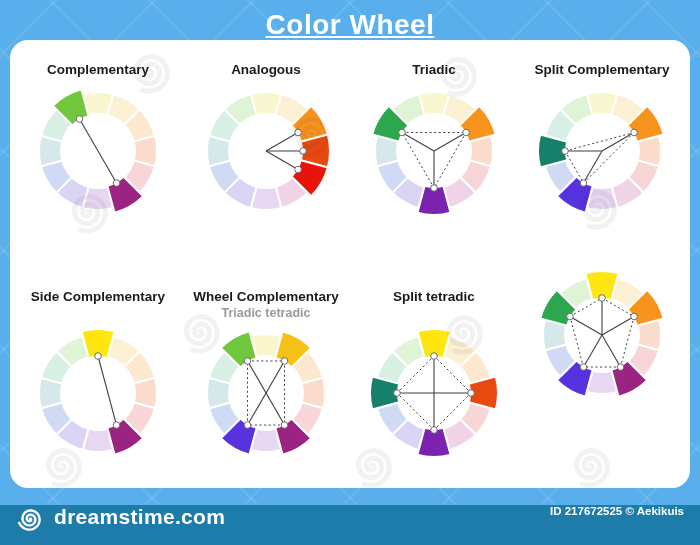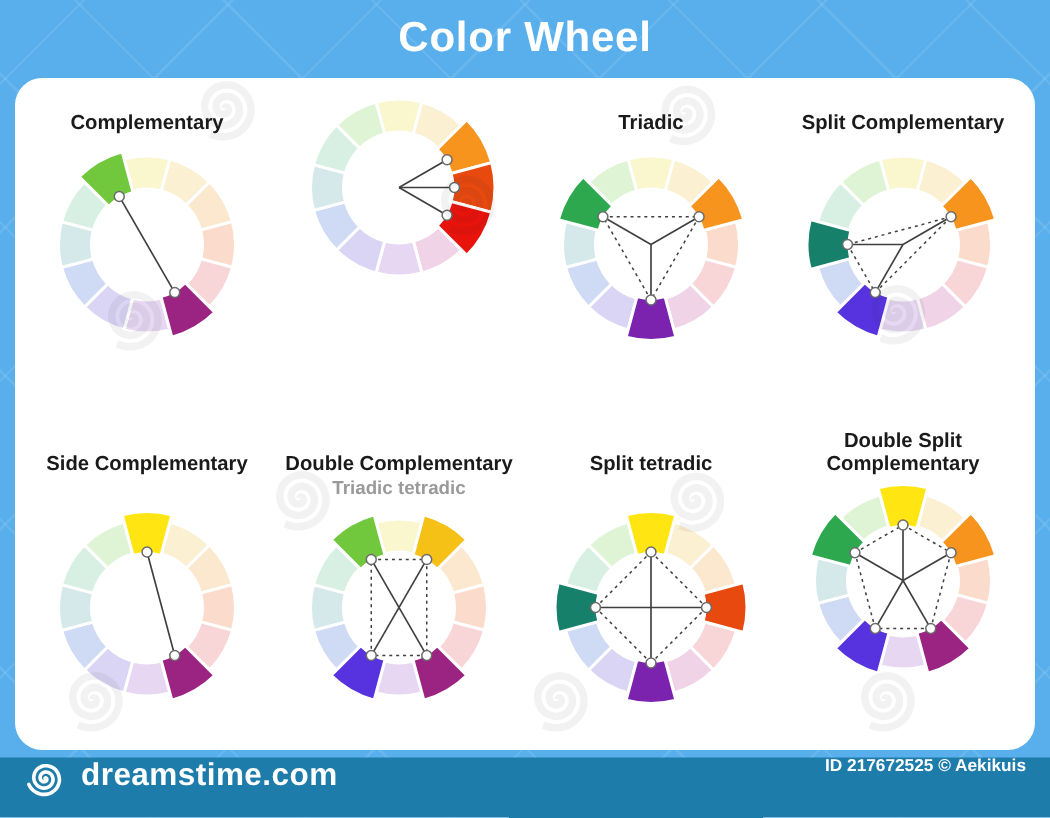--- a/index.html
+++ b/index.html
@@ -11,23 +11,24 @@
   .bg-pattern{
     position:absolute;inset:0;pointer-events:none;
     background:
       repeating-linear-gradient(45deg, rgba(255,255,255,.09) 0 1.5px, transparent 1.5px 70px),
       repeating-linear-gradient(-45deg, rgba(255,255,255,.09) 0 1.5px, transparent 1.5px 70px);
   }
   .header{position:absolute;top:0;left:0;width:700px;height:52px;text-align:center;}
   .header h1{
     margin:0;padding-top:9px;font-size:28px;font-weight:bold;letter-spacing:.5px;
     color:var(--header-text,#fff);
+    text-decoration:underline;
   }
   .card{
-    position:absolute;left:10px;top:52px;width:680px;height:448px;
+    position:absolute;left:10px;top:40px;width:680px;height:448px;
     background:var(--card,#fff);border-radius:18px;
     display:grid;grid-template-columns:repeat(4,1fr);grid-template-rows:222px 1fr;
     box-sizing:border-box;padding:2px 4px;
   }
   .cell{text-align:center;position:relative;}
   .wheel-title{
     font-size:13.5px;font-weight:bold;color:var(--title-text,#1a1a1a);
     line-height:15px;padding:0 6px;
   }
   .row1 .wheel-title{margin-top:20px;height:18px;}
@@ -82,20 +83,21 @@
           <path d="M30.75 21.75 A64 64 0 0 1 59.44 5.18 L66.68 32.23 A36 36 0 0 0 50.54 41.54 Z" fill="#71C83C" stroke="#ffffff" stroke-width="2"></path>
           <path d="M121.25 112.25 A64 64 0 0 1 92.56 128.82 L85.32 101.77 A36 36 0 0 0 101.46 92.46 Z" fill="#9B2482" stroke="#ffffff" stroke-width="2"></path>
           <line x1="57.499999999999986" y1="34.95706005997578" x2="94.5" y2="99.04293994002423" stroke="#3F3F3F" stroke-width="1.1"></line>
           <circle cx="57.499999999999986" cy="34.95706005997578" r="3.3" fill="#ffffff" stroke="#6A6A6A" stroke-width="1"></circle>
           <circle cx="94.5" cy="99.04293994002423" r="3.3" fill="#ffffff" stroke="#6A6A6A" stroke-width="1"></circle>
         </svg>
       </div>
   </div>
 
   <div class="cell row1">
+    <div class="wheel-title">Analogous</div>
     <div class="wheel-box">
         <svg width="152" height="134" viewBox="0 0 152 134">
           <path d="M60.73 10.01 A59 59 0 0 1 91.27 10.01 L85.58 31.26 A37 37 0 0 0 66.42 31.26 Z" fill="#FAF6CE" stroke="#ffffff" stroke-width="2"></path>
           <path d="M91.27 10.01 A59 59 0 0 1 117.72 25.28 L102.16 40.84 A37 37 0 0 0 85.58 31.26 Z" fill="#FCF0D2" stroke="#ffffff" stroke-width="2"></path>
           <path d="M117.72 108.72 A59 59 0 0 1 91.27 123.99 L85.58 102.74 A37 37 0 0 0 102.16 93.16 Z" fill="#F1D3E7" stroke="#ffffff" stroke-width="2"></path>
           <path d="M91.27 123.99 A59 59 0 0 1 60.73 123.99 L66.42 102.74 A37 37 0 0 0 85.58 102.74 Z" fill="#E7D7F3" stroke="#ffffff" stroke-width="2"></path>
           <path d="M60.73 123.99 A59 59 0 0 1 34.28 108.72 L49.84 93.16 A37 37 0 0 0 66.42 102.74 Z" fill="#DAD5F4" stroke="#ffffff" stroke-width="2"></path>
           <path d="M34.28 108.72 A59 59 0 0 1 19.01 82.27 L40.26 76.58 A37 37 0 0 0 49.84 93.16 Z" fill="#CFDAF5" stroke="#ffffff" stroke-width="2"></path>
           <path d="M19.01 82.27 A59 59 0 0 1 19.01 51.73 L40.26 57.42 A37 37 0 0 0 40.26 76.58 Z" fill="#D6E9EA" stroke="#ffffff" stroke-width="2"></path>
           <path d="M19.01 51.73 A59 59 0 0 1 34.28 25.28 L49.84 40.84 A37 37 0 0 0 40.26 57.42 Z" fill="#D8F0E3" stroke="#ffffff" stroke-width="2"></path>
@@ -189,21 +191,21 @@
           <path d="M59.44 5.18 A64 64 0 0 1 92.56 5.18 L85.32 32.23 A36 36 0 0 0 66.68 32.23 Z" fill="#FFE613" stroke="#ffffff" stroke-width="2"></path>
           <path d="M121.25 112.25 A64 64 0 0 1 92.56 128.82 L85.32 101.77 A36 36 0 0 0 101.46 92.46 Z" fill="#9B2482" stroke="#ffffff" stroke-width="2"></path>
           <line x1="76" y1="30" x2="94.5" y2="99.04293994002423" stroke="#3F3F3F" stroke-width="1.1"></line>
           <circle cx="76" cy="30" r="3.3" fill="#ffffff" stroke="#6A6A6A" stroke-width="1"></circle>
           <circle cx="94.5" cy="99.04293994002423" r="3.3" fill="#ffffff" stroke="#6A6A6A" stroke-width="1"></circle>
         </svg>
       </div>
   </div>
 
   <div class="cell row2">
-    <div class="wheel-title">Double Complementary</div>
+    <div class="wheel-title">Wheel Complementary</div>
     <div class="wheel-subtitle">Triadic tetradic</div>
     <div class="wheel-box">
         <svg width="152" height="134" viewBox="0 0 152 134">
           <path d="M60.73 10.01 A59 59 0 0 1 91.27 10.01 L85.58 31.26 A37 37 0 0 0 66.42 31.26 Z" fill="#FAF6CE" stroke="#ffffff" stroke-width="2"></path>
           <path d="M117.72 25.28 A59 59 0 0 1 132.99 51.73 L111.74 57.42 A37 37 0 0 0 102.16 40.84 Z" fill="#FCE8CF" stroke="#ffffff" stroke-width="2"></path>
           <path d="M132.99 51.73 A59 59 0 0 1 132.99 82.27 L111.74 76.58 A37 37 0 0 0 111.74 57.42 Z" fill="#FBDCCC" stroke="#ffffff" stroke-width="2"></path>
           <path d="M132.99 82.27 A59 59 0 0 1 117.72 108.72 L102.16 93.16 A37 37 0 0 0 111.74 76.58 Z" fill="#F8D6D8" stroke="#ffffff" stroke-width="2"></path>
           <path d="M91.27 123.99 A59 59 0 0 1 60.73 123.99 L66.42 102.74 A37 37 0 0 0 85.58 102.74 Z" fill="#E7D7F3" stroke="#ffffff" stroke-width="2"></path>
           <path d="M34.28 108.72 A59 59 0 0 1 19.01 82.27 L40.26 76.58 A37 37 0 0 0 49.84 93.16 Z" fill="#CFDAF5" stroke="#ffffff" stroke-width="2"></path>
           <path d="M19.01 82.27 A59 59 0 0 1 19.01 51.73 L40.26 57.42 A37 37 0 0 0 40.26 76.58 Z" fill="#D6E9EA" stroke="#ffffff" stroke-width="2"></path>
@@ -253,21 +255,20 @@
           <line x1="76" y1="67" x2="39" y2="67" stroke="#3F3F3F" stroke-width="1.1"></line>
           <circle cx="76" cy="30" r="3.3" fill="#ffffff" stroke="#6A6A6A" stroke-width="1"></circle>
           <circle cx="113" cy="67" r="3.3" fill="#ffffff" stroke="#6A6A6A" stroke-width="1"></circle>
           <circle cx="76" cy="104" r="3.3" fill="#ffffff" stroke="#6A6A6A" stroke-width="1"></circle>
           <circle cx="39" cy="67" r="3.3" fill="#ffffff" stroke="#6A6A6A" stroke-width="1"></circle>
         </svg>
       </div>
   </div>
 
   <div class="cell row2">
-    <div class="wheel-title">Double Split Complementary</div>
     <div class="wheel-box">
         <svg width="152" height="134" viewBox="0 0 152 134">
           <path d="M91.27 10.01 A59 59 0 0 1 117.72 25.28 L102.16 40.84 A37 37 0 0 0 85.58 31.26 Z" fill="#FCF0D2" stroke="#ffffff" stroke-width="2"></path>
           <path d="M132.99 51.73 A59 59 0 0 1 132.99 82.27 L111.74 76.58 A37 37 0 0 0 111.74 57.42 Z" fill="#FBDCCC" stroke="#ffffff" stroke-width="2"></path>
           <path d="M132.99 82.27 A59 59 0 0 1 117.72 108.72 L102.16 93.16 A37 37 0 0 0 111.74 76.58 Z" fill="#F8D6D8" stroke="#ffffff" stroke-width="2"></path>
           <path d="M91.27 123.99 A59 59 0 0 1 60.73 123.99 L66.42 102.74 A37 37 0 0 0 85.58 102.74 Z" fill="#E7D7F3" stroke="#ffffff" stroke-width="2"></path>
           <path d="M34.28 108.72 A59 59 0 0 1 19.01 82.27 L40.26 76.58 A37 37 0 0 0 49.84 93.16 Z" fill="#CFDAF5" stroke="#ffffff" stroke-width="2"></path>
           <path d="M19.01 82.27 A59 59 0 0 1 19.01 51.73 L40.26 57.42 A37 37 0 0 0 40.26 76.58 Z" fill="#D6E9EA" stroke="#ffffff" stroke-width="2"></path>
           <path d="M34.28 25.28 A59 59 0 0 1 60.73 10.01 L66.42 31.26 A37 37 0 0 0 49.84 40.84 Z" fill="#DFF4D4" stroke="#ffffff" stroke-width="2"></path>
           <path d="M59.44 5.18 A64 64 0 0 1 92.56 5.18 L85.32 32.23 A36 36 0 0 0 66.68 32.23 Z" fill="#FFE613" stroke="#ffffff" stroke-width="2"></path>

